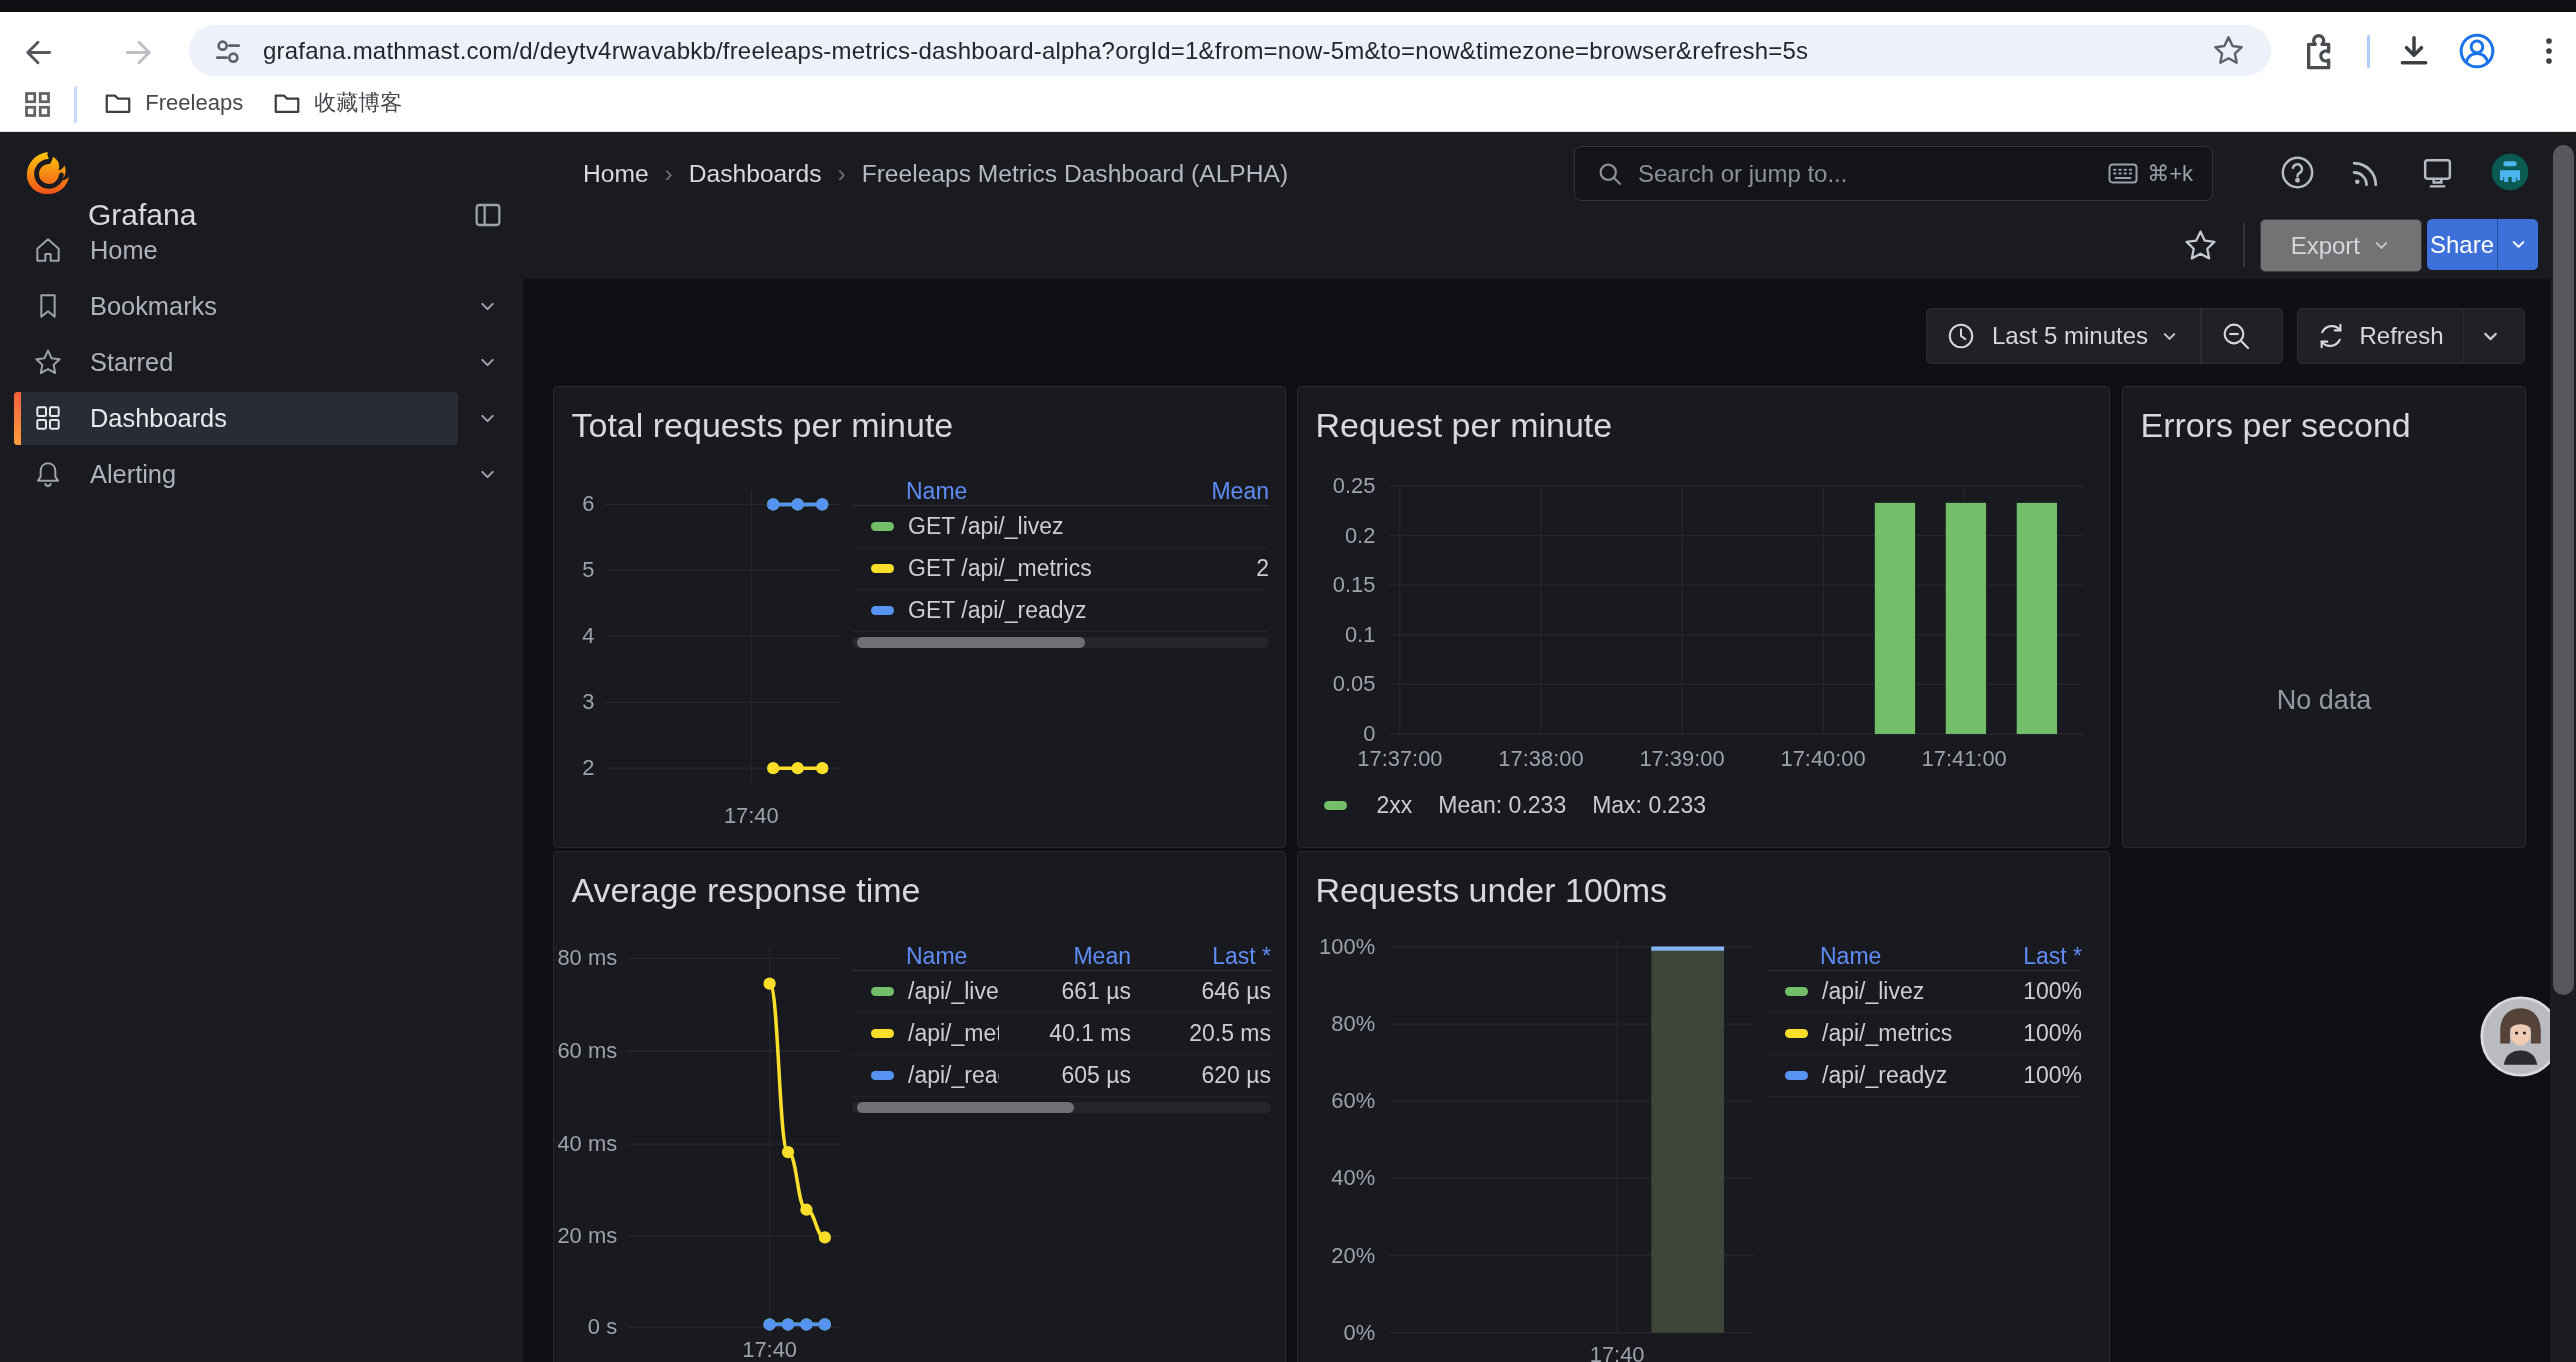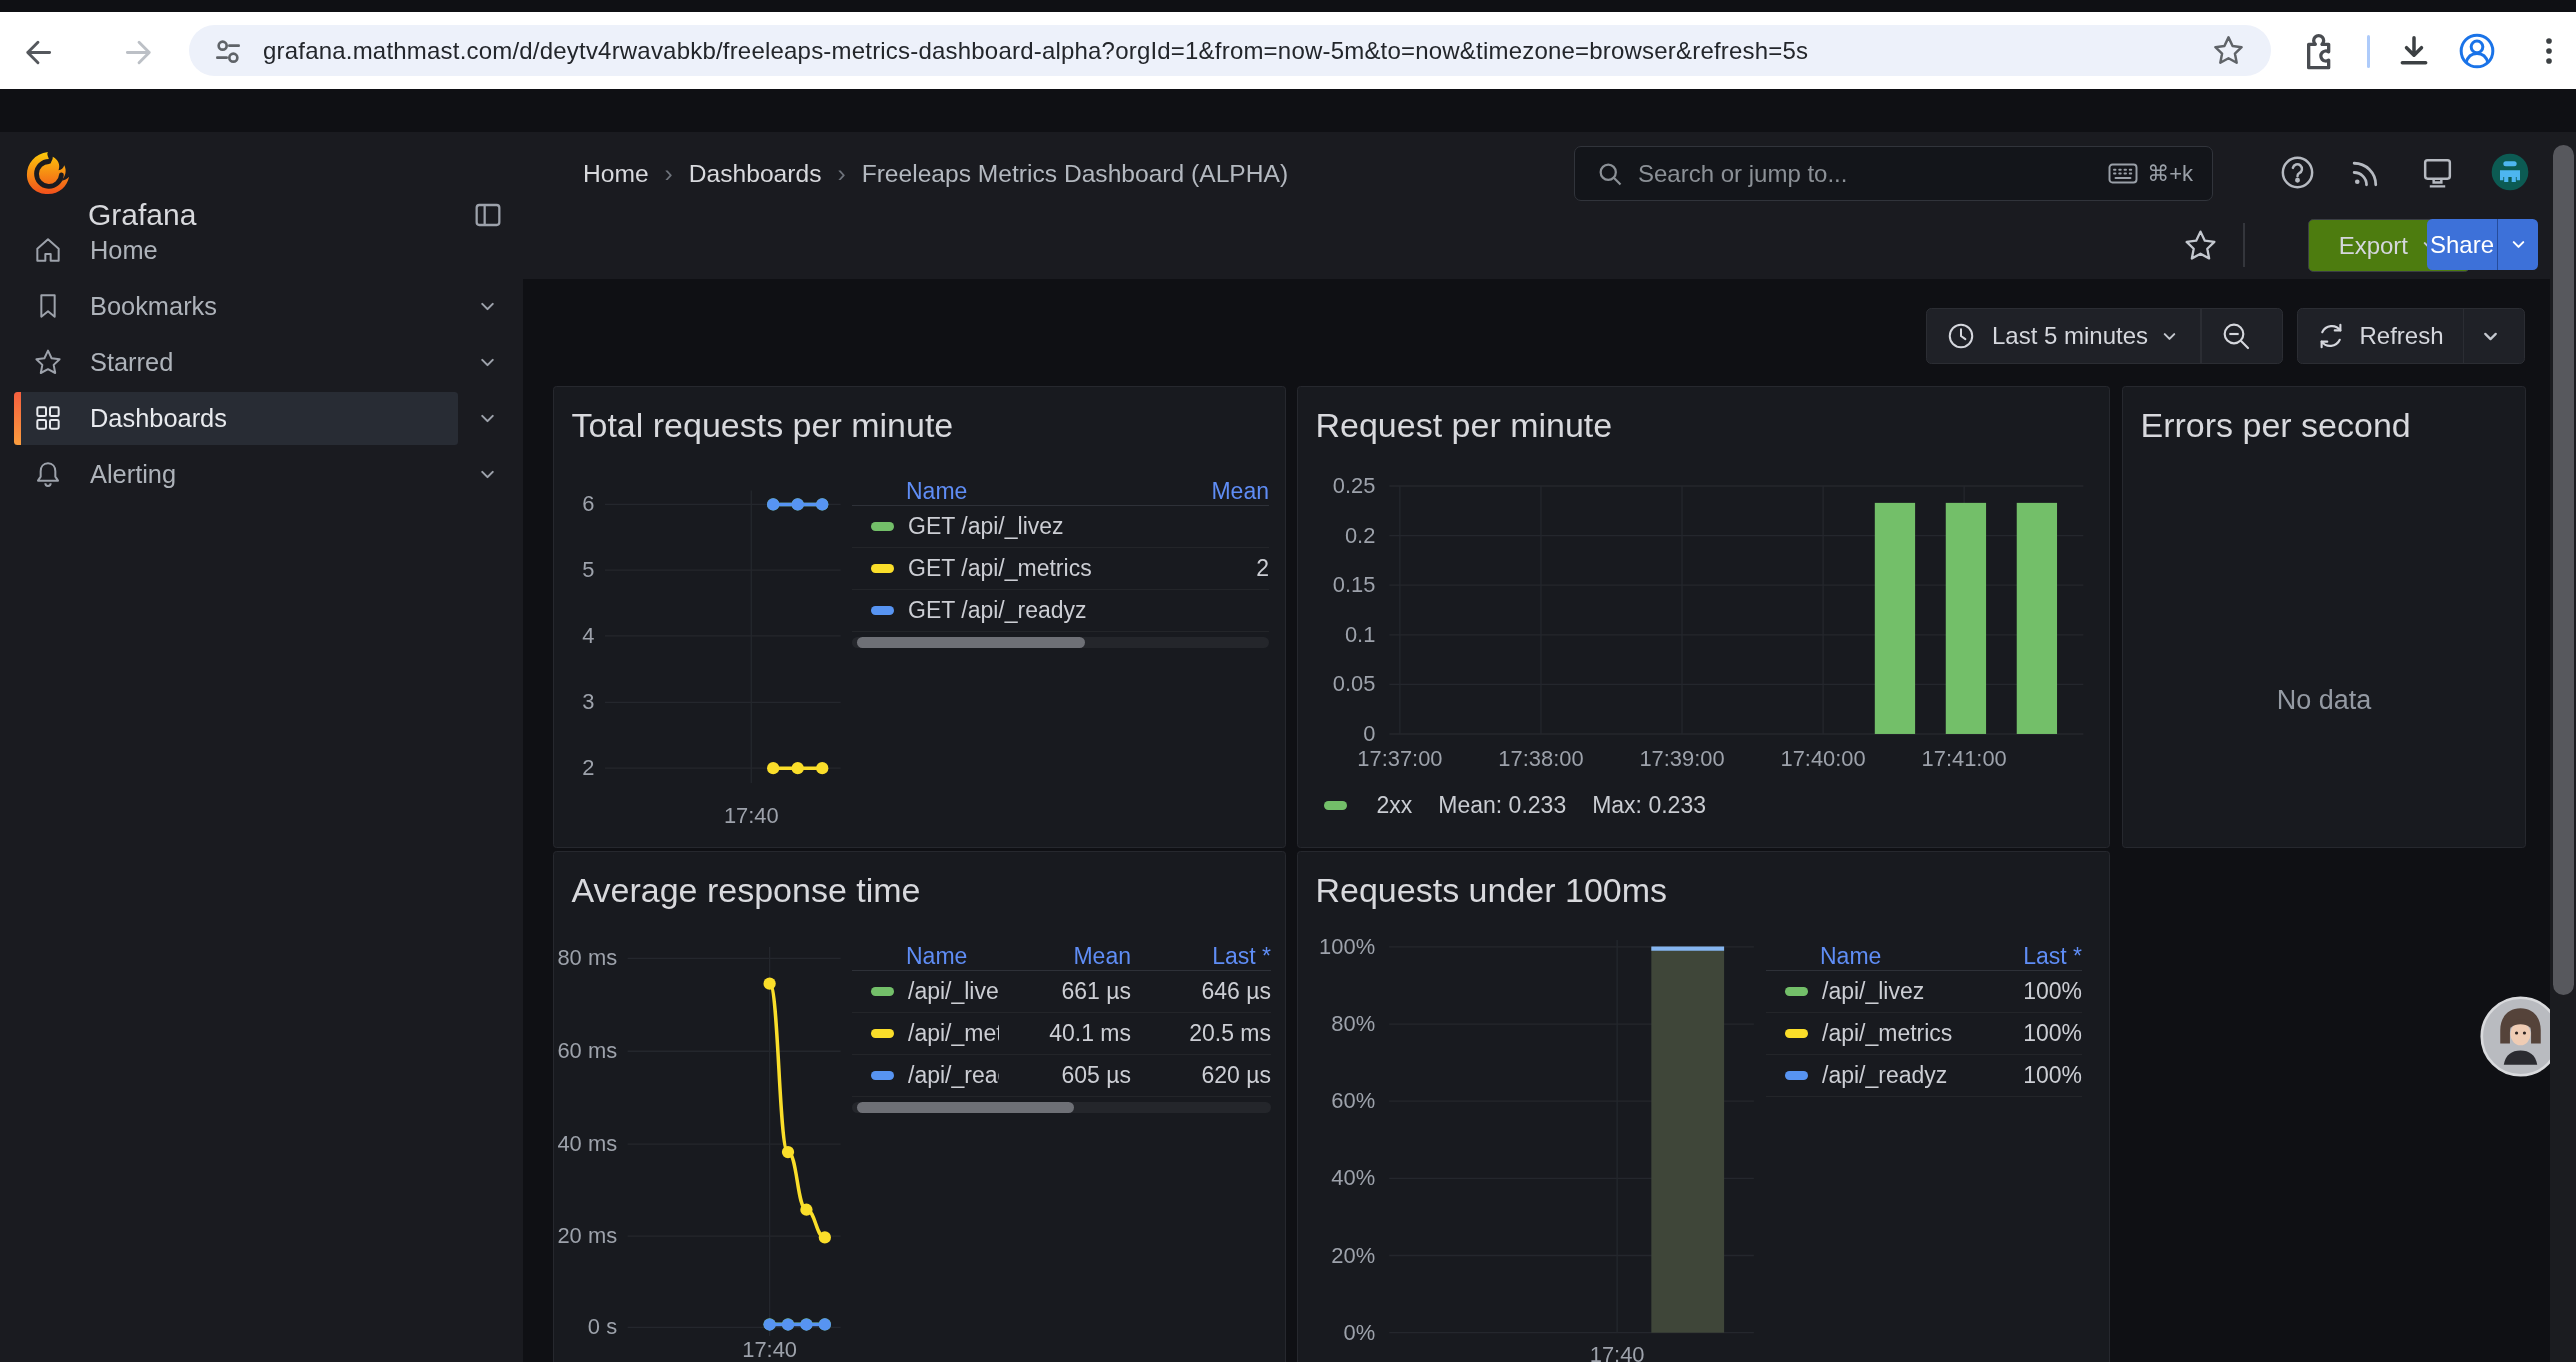--- a/index.html
+++ b/index.html
@@ -22,21 +22,21 @@
   .crumb-sep{font-size:24.6px;color:#6e737b;padding:0 16px;}
   .searchbox{display:flex;align-items:center;background:#13151a;border:0.9px solid #31343b;border-radius:7px;}
   .ph{font-size:24px;color:#8b9096;}
   .shortcut{font-size:22px;color:#9aa0a8;display:flex;align-items:center;gap:8.8px;}
   .navitem{position:absolute;left:0;width:523px;height:56px;display:flex;align-items:center;cursor:pointer;}
   .navlabel{font-size:25.4px;color:#aeb3ba;margin-left:0px;}
   .navitem.active .navlabel{color:#e8eaee;}
   .nav-sel{position:absolute;left:14px;width:444px;height:53px;background:#282c34;border-radius:3.5px;}
   .nav-accent{position:absolute;left:14px;width:7px;height:53px;border-radius:3.5px 0 0 3.5px;background:linear-gradient(180deg,#f55f3e,#fb9d3e);}
   .btn{display:flex;align-items:center;justify-content:center;border-radius:5.3px;font-size:24px;color:#d5d7dd;}
-  .btn.dark{background:#4d7c0f;border:0.9px solid #3a3d44;margin-left:48px;}
+  .btn.dark{background:#737373;border:0.9px solid #3a3d44;}
   .btn.ghostgrp{background:#1f2127;border:0.9px solid #2b2d33;}
   .btn.blue{background:#3d71d9;color:#ffffff;font-weight:500;}
   .caret{display:inline-block;margin-left:12.3px;}
   
   .panel{position:absolute;background:#181a1f;border:0.9px solid #26282e;border-radius:3.5px;}
   .ptitle{position:absolute;left:17.5px;top:19px;font-size:34px;font-weight:500;color:#d8d9dd;}
   .nodata{position:absolute;left:0;right:0;top:298px;text-align:center;font-size:27px;color:#949aa3;}
   .legend{position:absolute;font-size:23px;color:#ccced4;}
   .lg-head{display:flex;align-items:flex-end;height:39px;border-bottom:0.9px solid #2e3138;color:#5f8df5;font-weight:500;}
   .lg-row{display:flex;align-items:center;height:41px;border-bottom:0.9px solid #232529;}
@@ -104,20 +104,43 @@
       </svg>
     <svg class="abs" style="left:2529px;top:19px" width="40" height="40" viewBox="0 0 48 48">
         <g fill="#3c4043">
           <circle cx="24" cy="12" r="3.4"></circle>
           <circle cx="24" cy="24" r="3.4"></circle>
           <circle cx="24" cy="36" r="3.4"></circle>
         </g>
       </svg>
   </div>
 
+  <div class="abs bm-bar">
+    <svg class="abs" style="left:21px;top:11.4px" width="33" height="33" viewBox="0 0 48 48">
+        <g stroke="#5f6368" stroke-width="4" fill="none">
+          <rect x="8" y="8" width="12" height="12"></rect>
+          <rect x="28" y="8" width="12" height="12"></rect>
+          <rect x="8" y="28" width="12" height="12"></rect>
+          <rect x="28" y="28" width="12" height="12"></rect>
+        </g>
+      </svg>
+    <div class="abs" style="left:74px;top:8.8px;width:2.6px;height:37px;background:#c6dafc;border-radius:1.8px"></div>
+    <div class="abs bm-chip" style="left:103px;top:10.5px">
+      <svg width="30" height="30" viewBox="0 0 48 48">
+          <path d="M6 12 h13 l5 5 h18 v21 h-36 z" stroke="#3c4043" stroke-width="3.6" fill="none" stroke-linejoin="round"></path>
+        </svg>
+      <span>Freeleaps</span>
+    </div>
+    <div class="abs bm-chip" style="left:272px;top:10.5px">
+      <svg width="30" height="30" viewBox="0 0 48 48">
+          <path d="M6 12 h13 l5 5 h18 v21 h-36 z" stroke="#3c4043" stroke-width="3.6" fill="none" stroke-linejoin="round"></path>
+        </svg>
+      <span>收藏博客</span>
+    </div>
+  </div>
 
   <div class="abs g-sidebar">
     <svg class="abs" style="left:24.6px;top:17.5px" width="46" height="46" viewBox="0 0 48 48">
       <defs>
           <linearGradient id="gf" x1="0" y1="0" x2="0" y2="1">
             <stop offset="0" stop-color="#fbca0a"></stop>
             <stop offset="1" stop-color="#f2501c"></stop>
           </linearGradient>
         </defs>
       <path d="M24 2 C10 4 2 14 2 26 c0 12 10 20 22 20 s20-8 22-18 c-2 2-5 4-8 4 4-4 6-10 3-16 -1 3-3 5-6 5 2-5 0-11 -6-14 0 3-1 5-3 6 -1-5-4-9-2-11z" fill="url(#gf)"></path>

